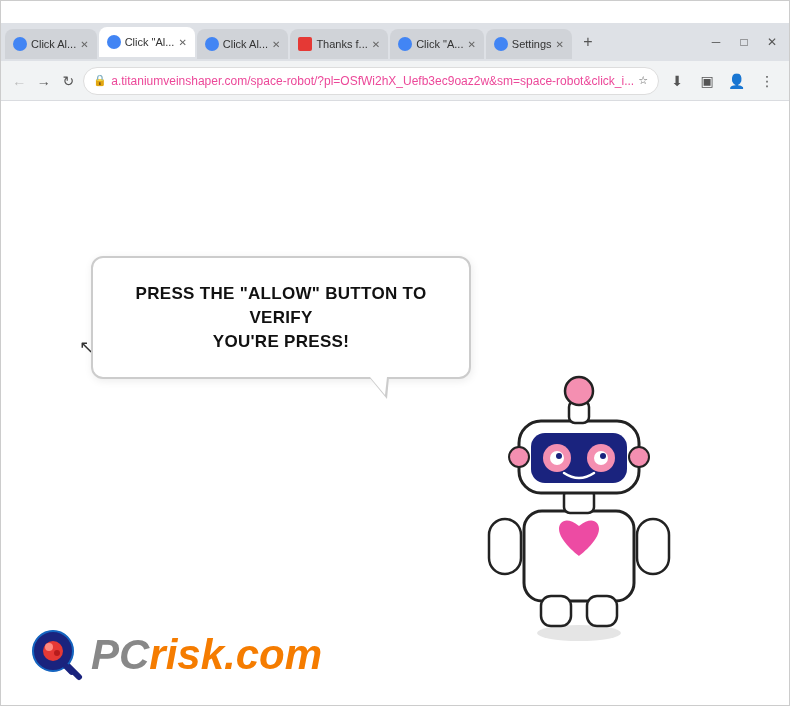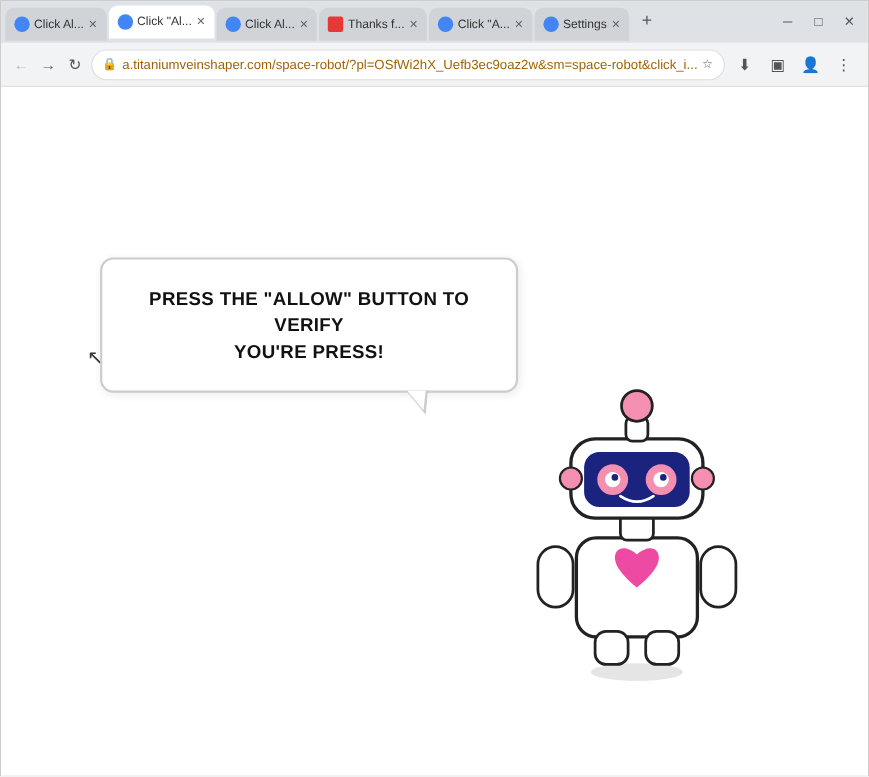--- a/index.html
+++ b/index.html
@@ -2,37 +2,37 @@
 <html><head>
   <meta charset="utf-8">
   <style>
     * { margin: 0; padding: 0; box-sizing: border-box; }
     body { width: 790px; height: 706px; font-family: Arial, sans-serif; overflow: hidden; background: #fff; }
 
     
     .browser-window { width: 790px; height: 706px; border: 1px solid #ccc; display: flex; flex-direction: column; background: #fff; }
 
     
-    .title-bar { height: 38px; background: #dee1e6; display: flex; align-items: center; padding: 0 4px; gap: 2px; }
+    .title-bar { height: 38px; background: #dee1e6; display: flex; align-items: center; padding: 0 4px; gap: 2px; margin-top: 22px; }
     .tab { display: flex; align-items: center; height: 30px; padding: 0 8px; border-radius: 8px 8px 0 0; font-size: 11px; color: #333; max-width: 140px; gap: 4px; cursor: pointer; white-space: nowrap; overflow: hidden; }
     .tab.active { background: #fff; }
     .tab.inactive { background: #d0d3d8; margin-top: 4px; }
     .tab-favicon { width: 14px; height: 14px; border-radius: 50%; flex-shrink: 0; }
     .tab-label { overflow: hidden; text-overflow: ellipsis; flex: 1; }
     .tab-close { font-size: 10px; color: #666; cursor: pointer; flex-shrink: 0; }
     .tab-new { width: 28px; height: 28px; display: flex; align-items: center; justify-content: center; font-size: 16px; color: #555; cursor: pointer; }
     .window-controls { margin-left: auto; display: flex; align-items: center; gap: 2px; }
     .win-btn { width: 26px; height: 18px; display: flex; align-items: center; justify-content: center; font-size: 12px; color: #555; cursor: pointer; }
 
     
     .nav-bar { height: 40px; background: #f1f3f4; display: flex; align-items: center; padding: 0 8px; gap: 4px; border-bottom: 1px solid #dadce0; }
     .nav-btn { width: 28px; height: 28px; display: flex; align-items: center; justify-content: center; border-radius: 50%; cursor: pointer; color: #555; font-size: 14px; }
     .nav-btn.disabled { color: #bbb; cursor: default; }
     .address-bar { flex: 1; height: 28px; background: #fff; border: 1px solid #ddd; border-radius: 14px; display: flex; align-items: center; padding: 0 10px; font-size: 12px; color: #333; gap: 4px; }
-    .address-text { flex: 1; overflow: hidden; text-overflow: ellipsis; white-space: nowrap; font-size: 12px; color: #a16207; }
+    .address-text { flex: 1; overflow: hidden; text-overflow: ellipsis; white-space: nowrap; font-size: 12px; color: #ec4899; }
     .nav-icons { display: flex; align-items: center; gap: 2px; }
     .nav-icon-btn { width: 28px; height: 28px; display: flex; align-items: center; justify-content: center; border-radius: 50%; cursor: pointer; color: #555; font-size: 14px; }
 
     
     .page-content { flex: 1; background: #fff; position: relative; overflow: hidden; }
 
     
     .speech-bubble { position: absolute; top: 155px; left: 90px; background: #fff; border: 2px solid #ccc; border-radius: 12px; padding: 24px 28px; max-width: 380px; box-shadow: 1px 2px 8px rgba(0,0,0,0.08); }
     .speech-bubble-text { font-size: 17px; font-weight: 900; color: #111; text-align: center; line-height: 1.4; letter-spacing: 0.3px; }
     .speech-bubble::after { content: ''; position: absolute; bottom: -22px; right: 80px; width: 0; height: 0; border-left: 18px solid transparent; border-right: 2px solid transparent; border-top: 22px solid #ccc; }
@@ -160,15 +160,34 @@
 
         <rect x="100" y="40" width="20" height="22" rx="6" fill="white" stroke="#222" stroke-width="2.5"></rect>
 
         <circle cx="110" cy="30" r="14" fill="#f48fb1" stroke="#222" stroke-width="2.5"></circle>
 
         <circle cx="50" cy="96" r="10" fill="#f48fb1" stroke="#222" stroke-width="2"></circle>
         <circle cx="170" cy="96" r="10" fill="#f48fb1" stroke="#222" stroke-width="2"></circle>
       </svg>
     </div>
 
+    <div class="pcrisk-logo">
+
+      <svg width="52" height="52" viewBox="0 0 52 52">
+        <circle cx="22" cy="22" r="20" fill="#1565c0" stroke="#1565c0" stroke-width="1"></circle>
+        <circle cx="22" cy="22" r="20" fill="#1a237e"></circle>
+
+        <line x1="36" y1="36" x2="48" y2="48" stroke="#1a237e" stroke-width="6" stroke-linecap="round"></line>
+        <circle cx="22" cy="22" r="20" fill="none" stroke="#1565c0" stroke-width="2"></circle>
+
+        <circle cx="22" cy="22" r="10" fill="#e53935"></circle>
+        <circle cx="18" cy="18" r="4" fill="#ff8a80"></circle>
+        <circle cx="26" cy="24" r="3" fill="#b71c1c"></circle>
+
+        <rect x="35" y="33" width="14" height="6" rx="3" fill="#1a237e" transform="rotate(45 35 33)"></rect>
+      </svg>
+      <div style="font-size:42px; font-weight:900; font-style:italic; color:#888; line-height:1;">
+        PC<span style="color:#f57c00;">risk.com</span>
+      </div>
+    </div>
 
   </div>
 </div>
 
 </body></html>

